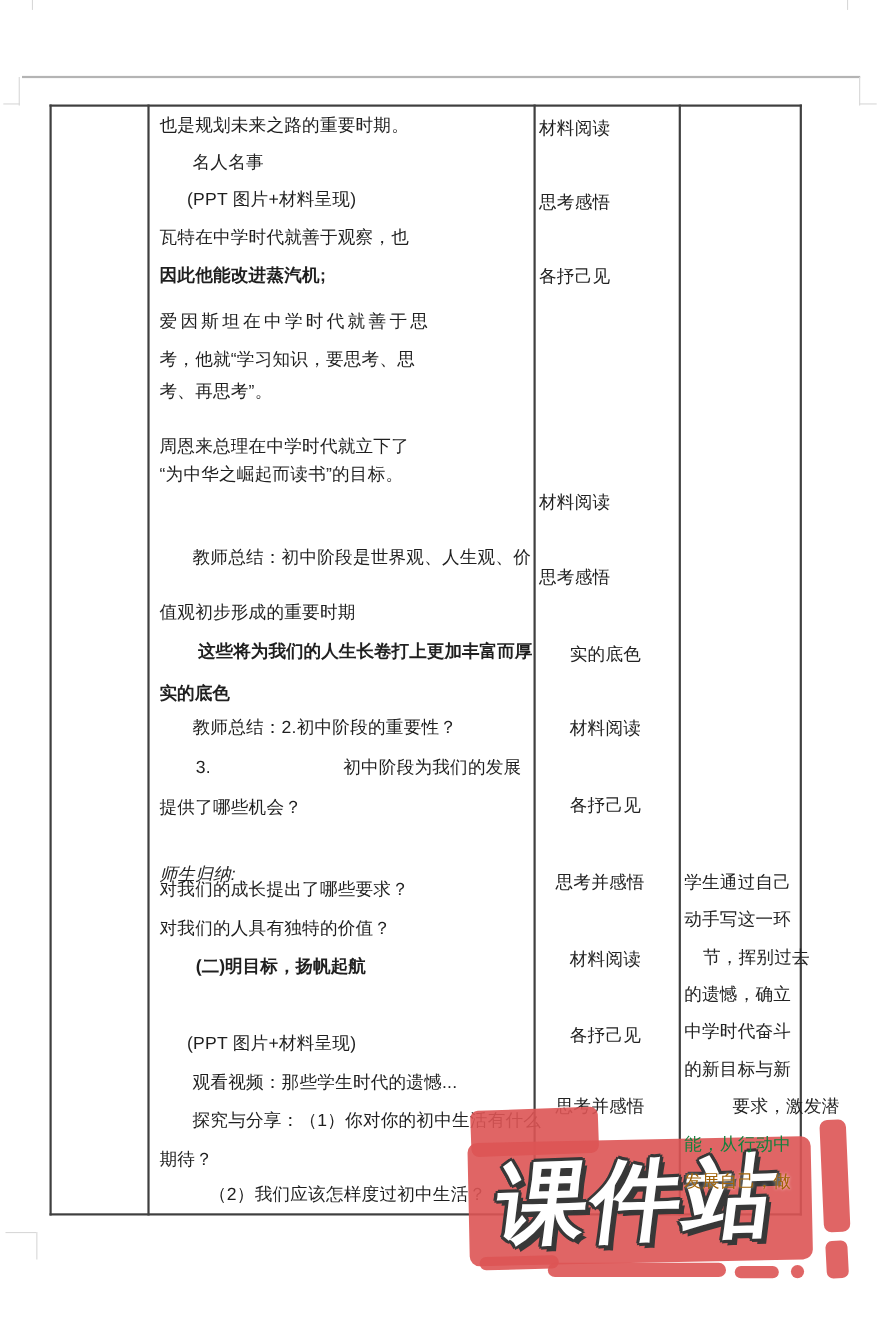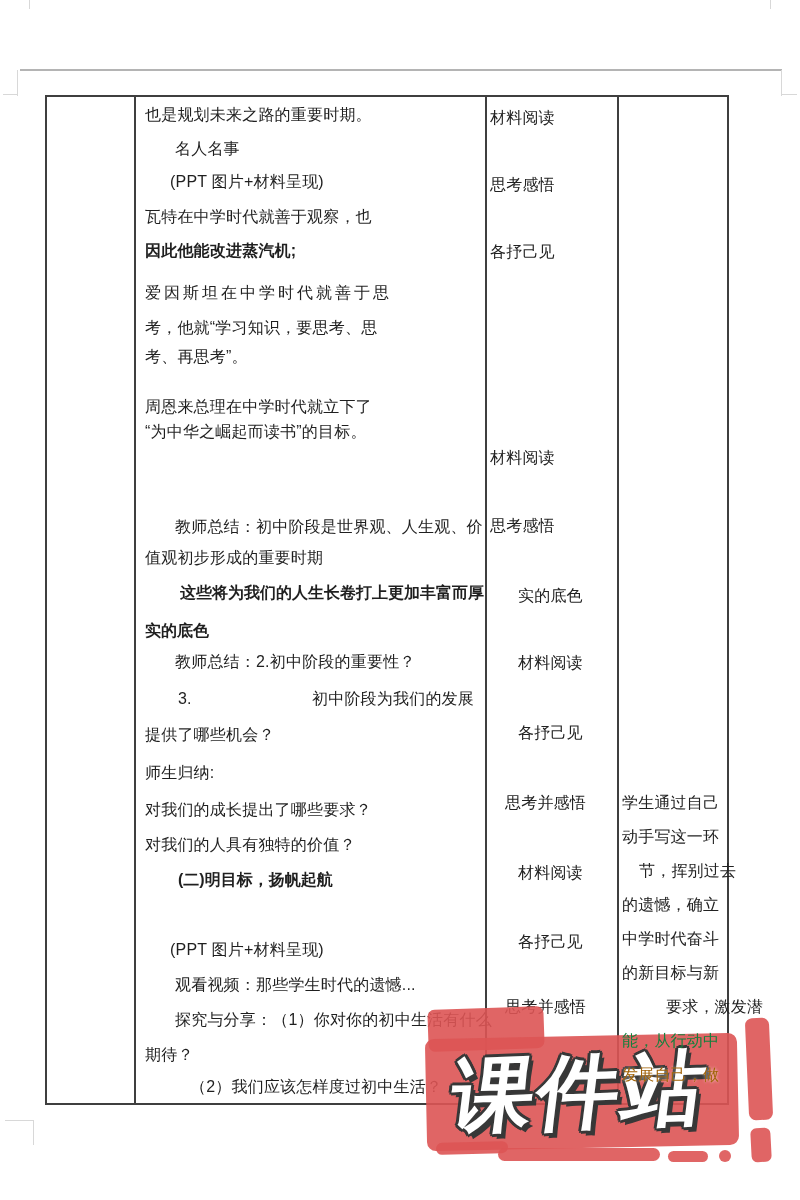--- a/index.html
+++ b/index.html
@@ -68,29 +68,29 @@
 <div class="txt" style="left:145px;top:105px;">也是规划未来之路的重要时期。</div>
 <div class="txt" style="left:175px;top:139px;">名人名事</div>
 <div class="txt" style="left:170px;top:172px;">(PPT 图片+材料呈现)</div>
 <div class="txt" style="left:145px;top:207px;">瓦特在中学时代就善于观察，也</div>
 <div class="txt" style="left:145px;top:241px;font-weight:bold;">因此他能改进蒸汽机;</div>
 <div class="txt" style="left:145px;top:283px;letter-spacing:3px;">爱因斯坦在中学时代就善于思</div>
 <div class="txt" style="left:145px;top:318px;">考，他就“学习知识，要思考、思</div>
 <div class="txt" style="left:145px;top:347px;">考、再思考”。</div>
 <div class="txt" style="left:145px;top:397px;">周恩来总理在中学时代就立下了</div>
 <div class="txt" style="left:145px;top:414px;margin-top:8px;">“为中华之崛起而读书”的目标。</div>
-<div class="txt" style="left:175px;top:517px;text-align:center;">教师总结：初中阶段是世界观、人生观、价</div>
+<div class="txt" style="left:175px;top:498px;text-align:center;">教师总结：初中阶段是世界观、人生观、价</div>
 <div class="txt" style="left:145px;top:548px;">值观初步形成的重要时期</div>
 <div class="txt bold" style="left:180px;top:583px;">这些将为我们的人生长卷打上更加丰富而厚</div>
 <div class="txt bold" style="left:145px;top:621px;">实的底色</div>
 <div class="txt" style="left:175px;top:652px;">教师总结：2.初中阶段的重要性？</div>
 <div class="txt" style="left:178px;top:689px;">3.</div>
 <div class="txt" style="left:312px;top:689px;">初中阶段为我们的发展</div>
 <div class="txt" style="left:145px;top:725px;">提供了哪些机会？</div>
-<div class="txt" style="left:145px;top:763px;">师生归纳:</div>
+<div class="txt" style="left:145px;top:786px;font-style:italic;">师生归纳:</div>
 <div class="txt" style="left:145px;top:800px;">对我们的成长提出了哪些要求？</div>
 <div class="txt" style="left:145px;top:835px;">对我们的人具有独特的价值？</div>
 <div class="txt bold" style="left:178px;top:870px;text-align:right;">(二)明目标，扬帆起航</div>
 <div class="txt" style="left:170px;top:940px;">(PPT 图片+材料呈现)</div>
 <div class="txt" style="left:175px;top:975px;">观看视频：那些学生时代的遗憾...</div>
 <div class="txt" style="left:175px;top:1010px;">探究与分享：（1）你对你的初中生活有什么</div>
 <div class="txt" style="left:145px;top:1045px;">期待？</div>
 <div class="txt" style="left:190px;top:1077px;">（2）我们应该怎样度过初中生活？</div>
 
 <div class="txt act" style="left:490px;top:108px;">材料阅读</div>

